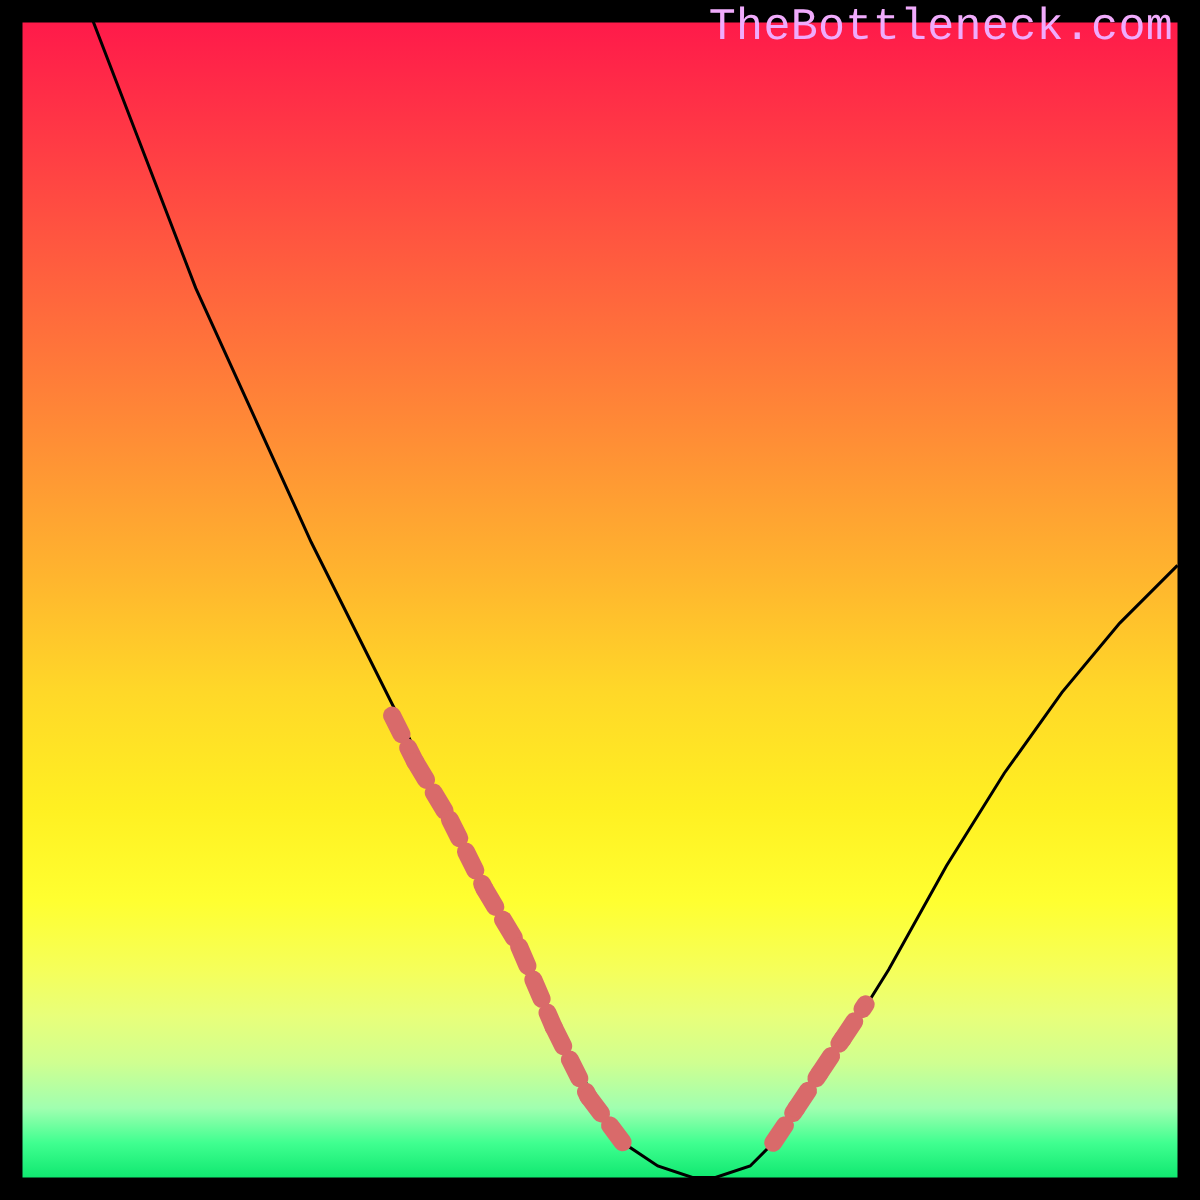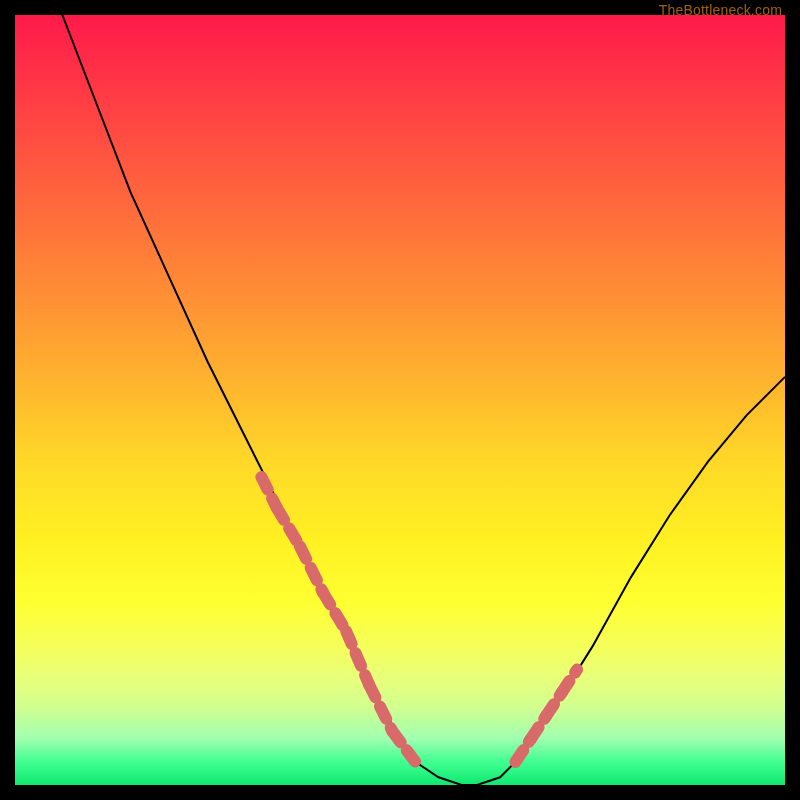--- a/index.html
+++ b/index.html
@@ -29,24 +29,24 @@
       #e8ff7a 86%,
       #d0ff90 90%,
       #a0ffb0 94%,
       #40ff90 97%,
       #10e870 100%);
   }
   .watermark {
     position: absolute;
     top: 2px;
     right: 18px;
-    font-family: Liberation Sans, sans-serif;
-    font-size: 14px;
+    font-family: Liberation Mono, monospace;
+    font-size: 30px;
     font-weight: 500;
-    color: #a16207;
+    color: #f0abfc;
     letter-spacing: 0.2px;
     user-select: none;
   }
   svg.curve {
     position: absolute;
     left: 0;
     top: 0;
     width: 770px;
     height: 770px;
     overflow: visible;

